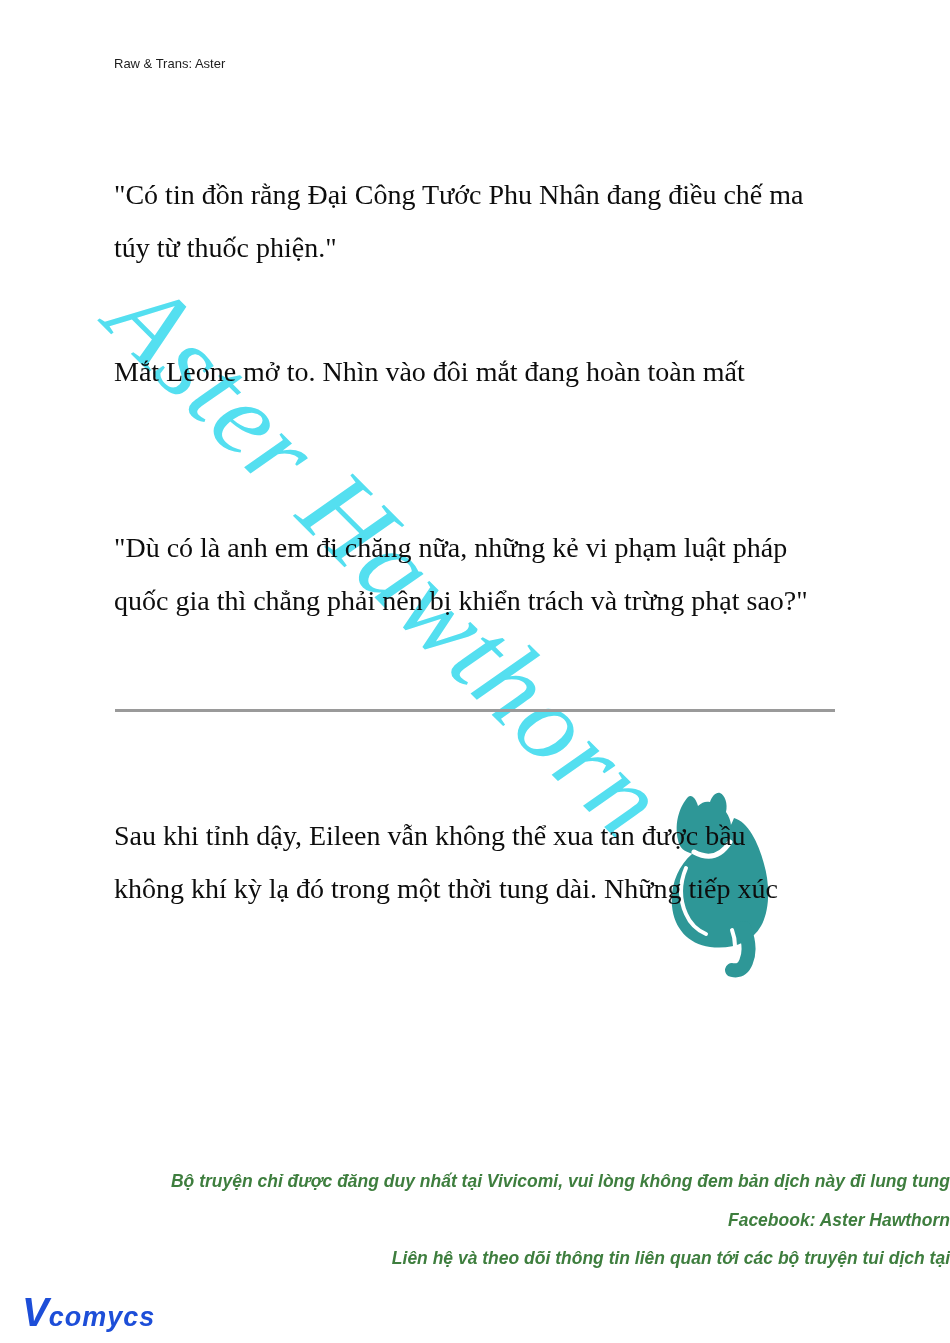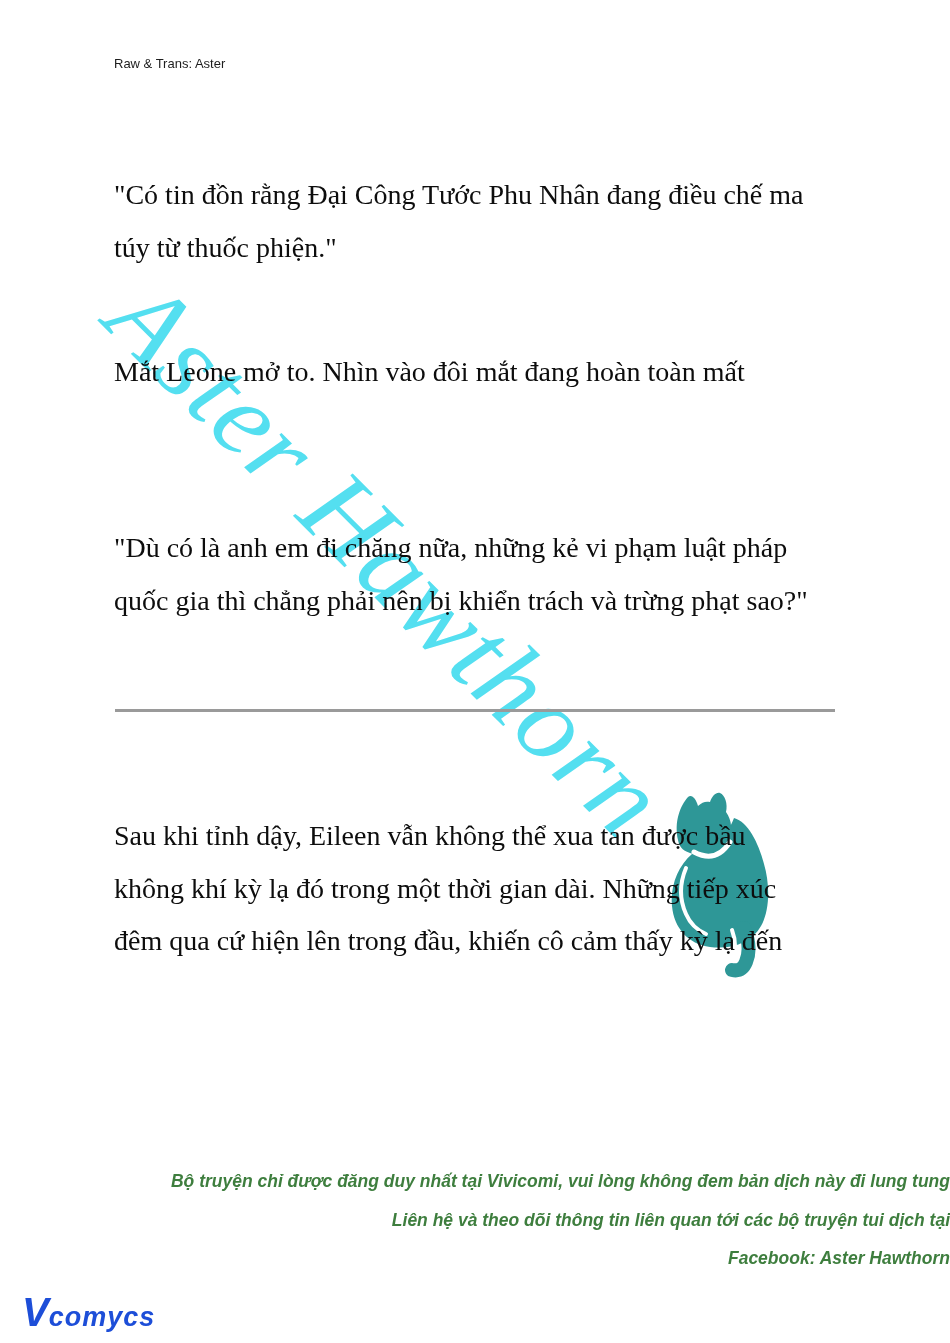--- a/index.html
+++ b/index.html
@@ -136,25 +136,24 @@
 
   <div class="para p3">
     <div>"Dù có là anh em đi chăng nữa, những kẻ vi phạm luật pháp</div>
     <div>quốc gia thì chẳng phải nên bị khiển trách và trừng phạt sao?"</div>
   </div>
 
   <div class="divider" style="background-color: rgb(154, 154, 154);"></div>
 
   <div class="para p4">
     <div>Sau khi tỉnh dậy, Eileen vẫn không thể xua tan được bầu</div>
-    <div>không khí kỳ lạ đó trong một thời gian dài. Những tiếp xúc</div>
-    <div>đêm qua cứ hiện lên trong đầu, khiến cô cảm thấy kỳ lạ đến</div>
+    <div>không khí kỳ lạ đó trong một thời tung dài. Những tiếp xúc</div>
   </div>
 
   <div class="footer" style="color: rgb(62, 126, 62);">
     <div>Bộ truyện chỉ được đăng duy nhất tại Vivicomi, vui lòng không đem bản dịch này đi lung tung</div>
+    <div>Facebook: Aster Hawthorn</div>
     <div>Liên hệ và theo dõi thông tin liên quan tới các bộ truyện tui dịch tại</div>
-    <div>Facebook: Aster Hawthorn</div>
   </div>
 
   <span class="logo" style="color: #1d4ed8;">Vcomycs</span>
 
 </div>
 
 </body></html>

